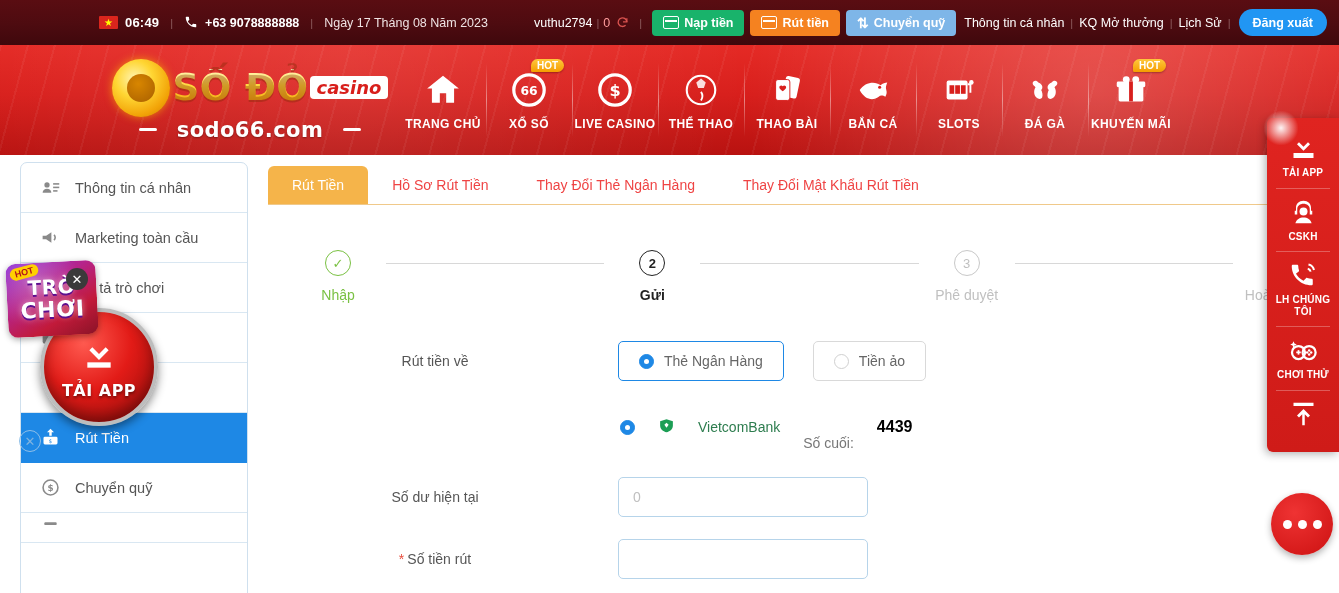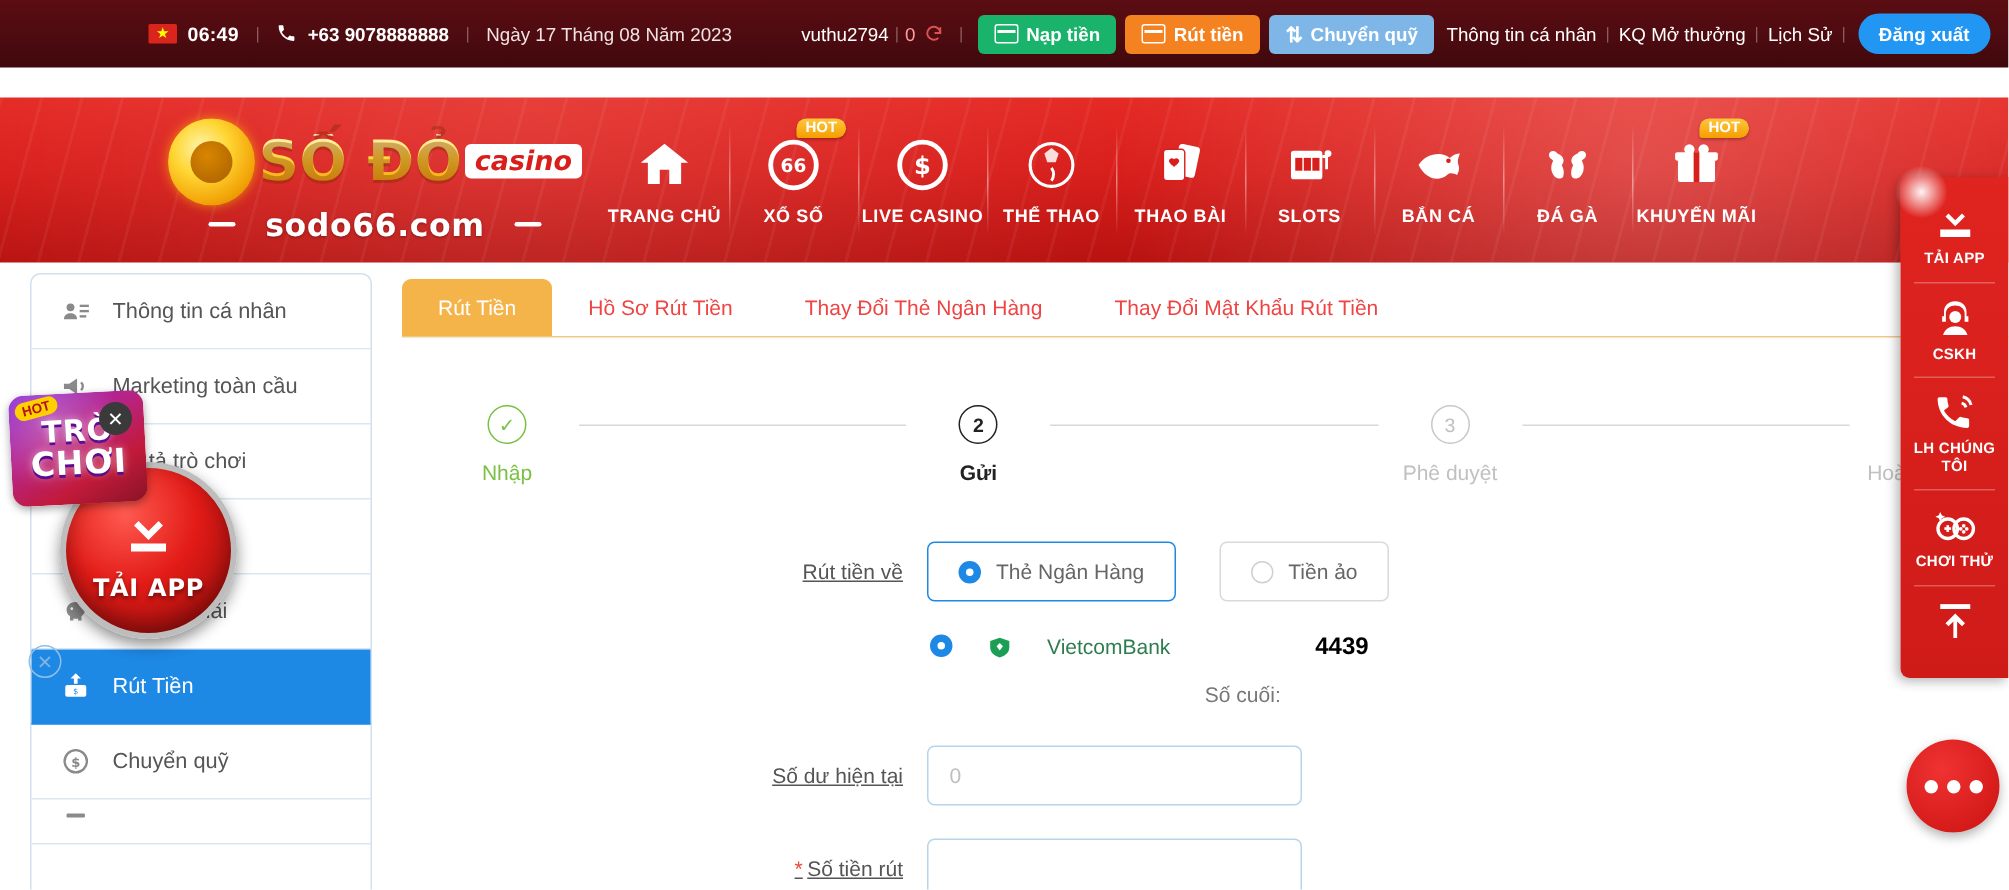--- a/index.html
+++ b/index.html
@@ -46,21 +46,21 @@
   .link-txt{ color:#fff; font-size:12.5px; margin:0 2px; cursor:pointer;}
 
   
   .header{
     height:110px; width:100%; position:relative; z-index:30;
     background:
       radial-gradient(circle at 82% 40%, rgba(255,255,255,.20) 0%, rgba(255,255,255,0) 32%),
       radial-gradient(circle at 26% 20%, rgba(255,255,255,.10) 0%, rgba(255,255,255,0) 40%),
       linear-gradient(180deg,#e52a25 0%,#d81f1c 45%,#b81210 100%);
     overflow:hidden;
-    display:flex; align-items:center;margin-top:20px;
+    display:flex; align-items:center;
   }
   .header:before{
     content:""; position:absolute; inset:0;
     background:
       repeating-linear-gradient(105deg, rgba(255,255,255,.05) 0 2px, rgba(255,255,255,0) 2px 26px);
     pointer-events:none;
   }
   .logo{
     width:300px; margin-left:100px; display:flex;flex-direction:column;align-items:center;
     position:relative; z-index:3;
@@ -156,39 +156,39 @@
   .step.done .step-node{ border-color:#7ac143; color:#7ac143;}
   .step.current .step-node{ border-color:#222; color:#222; font-weight:bold;}
   .step-lbl{ margin-top:11px; font-size:14px; color:#c0c0c0; white-space:nowrap;}
   .step.done .step-lbl{ color:#7ac143;}
   .step.current .step-lbl{ color:#222; font-weight:bold;}
   .step-line{ flex:1; height:1px; background:#d8d8d8; margin-top:13px;}
 
   .form{ margin-top:38px; }
   .form-row{ display:flex; align-items:center; margin-bottom:22px; }
   .form-lbl{
-    width:350px; text-align:right; padding-right:16px;
-    font-size:14px; color:#555; white-space:nowrap;text-decoration:underline;
+    width:350px; text-align:center; padding-right:16px;
+    font-size:14px; color:#555; white-space:nowrap;
   }
   .req{ color:#e74c3c; margin-right:3px;}
   .radio-box{
     display:inline-flex; align-items:center; gap:10px;
     height:40px; padding:0 20px; border:1px solid #1e88e5; border-radius:5px;
     font-size:14px; color:#666; cursor:pointer; background:#fff;
   }
   .radio-box.off{ border-color:#d9d9d9; margin-left:29px;}
   .radio{
     width:15px;height:15px;border-radius:50%;border:1.5px solid #1e88e5; background:#1e88e5;
     display:flex;align-items:center;justify-content:center;
   }
   .radio:after{ content:""; width:5px;height:5px;border-radius:50%;background:#fff;}
   .radio.off{ background:#fff; border-color:#d0d0d0;}
   .radio.off:after{ display:none;}
 
-  .bank-row{ display:flex; gap:23px; padding-left:2px;}
+  .bank-row{ display:flex; align-items:center; gap:23px; padding-left:2px;}
   .bank-name{ color:#2e7d4f; font-size:14px; }
   .bank-tail{ color:#777; font-size:14px;margin-top:32px;}
   .vcb-ic{ width:17px;height:17px;}
 
   .inp{
     width:250px;height:40px;border:1px solid #b6d4ea;border-radius:5px;
     font-size:14px;color:#555;padding:0 14px; background:#fff; outline:none;
     font-family:"Liberation Sans", sans-serif;
   }
   .inp::placeholder{ color:#bfbfbf;}
@@ -384,39 +384,39 @@
             <rect x="8" y="9" width="15" height="22" rx="2.5" fill="#fff" stroke="#d81f1c" stroke-width="1"></rect>
             <path d="M15.5 16c-1.2-1.6-3.6-.6-3.6 1.1 0 1.7 2.4 3.2 3.6 4.3 1.2-1.1 3.6-2.6 3.6-4.3 0-1.7-2.4-2.7-3.6-1.1z" fill="#d81f1c"></path>
           </svg>
       </span>
       <span class="nav-lbl">THAO BÀI</span>
     </div>
 
     <div class="nav-item">
       <span class="nav-ic">
         <svg viewBox="0 0 40 40">
+            <path d="M6 20c5-8 16-10 22-5 2-2 5-3 7-3-1 3-2 5-1 8 1 3 0 5-1 7-2-1-5-2-7 0-6 5-15 3-20-7z" fill="#fff"></path>
+            <circle cx="27" cy="17" r="1.6" fill="#d81f1c"></circle>
+          </svg>
+      </span>
+      <span class="nav-lbl">BẮN CÁ</span>
+    </div>
+
+    <div class="nav-item">
+      <span class="nav-ic">
+        <svg viewBox="0 0 40 40">
             <rect x="7" y="10" width="22" height="20" rx="2" fill="#fff"></rect>
             <rect x="10" y="15" width="5" height="9" fill="#d81f1c"></rect>
             <rect x="16" y="15" width="5" height="9" fill="#d81f1c"></rect>
             <rect x="22" y="15" width="5" height="9" fill="#d81f1c"></rect>
             <path d="M29 14h3v9" stroke="#fff" stroke-width="2" fill="none"></path>
             <circle cx="33" cy="12" r="2.4" fill="#fff"></circle>
           </svg>
       </span>
       <span class="nav-lbl">SLOTS</span>
-    </div>
-
-    <div class="nav-item">
-      <span class="nav-ic">
-        <svg viewBox="0 0 40 40">
-            <path d="M6 20c5-8 16-10 22-5 2-2 5-3 7-3-1 3-2 5-1 8 1 3 0 5-1 7-2-1-5-2-7 0-6 5-15 3-20-7z" fill="#fff"></path>
-            <circle cx="27" cy="17" r="1.6" fill="#d81f1c"></circle>
-          </svg>
-      </span>
-      <span class="nav-lbl">BẮN CÁ</span>
     </div>
 
     <div class="nav-item">
       <span class="nav-ic">
         <svg viewBox="0 0 40 40">
             <path d="M13 12c-2-3-6-2-6 1 0 2 2 3 3 4-2 3-2 8 1 11 2 2 5 2 6 0 1-3 0-6-1-8 2-2 2-6-3-8z" fill="#fff"></path>
             <path d="M27 12c2-3 6-2 6 1 0 2-2 3-3 4 2 3 2 8-1 11-2 2-5 2-6 0-1-3 0-6 1-8-2-2-2-6 3-8z" fill="#fff"></path>
           </svg>
       </span>
       <span class="nav-lbl">ĐÁ GÀ</span>

